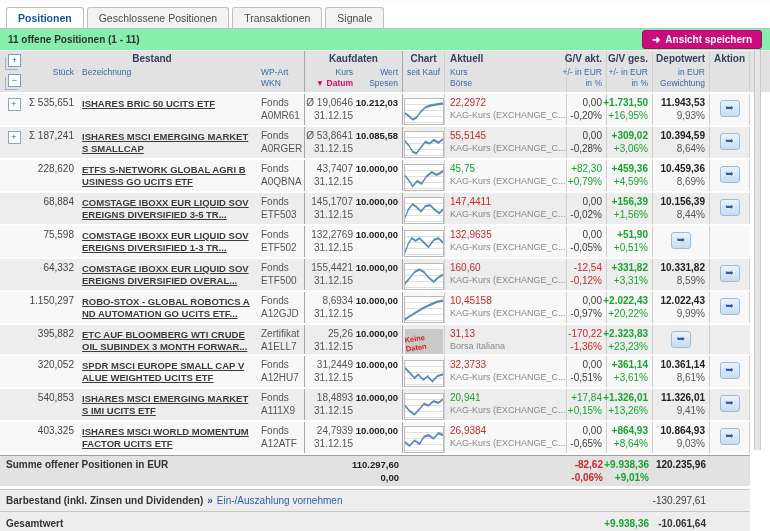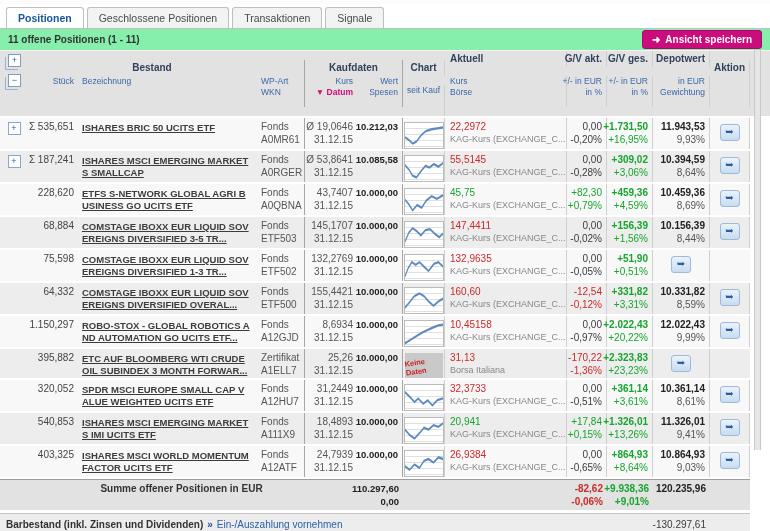--- a/index.html
+++ b/index.html
@@ -21,26 +21,26 @@
   .savebtn{margin-left:10px;background:#ca0c7c;border:1px solid #a80a66;border-radius:3px;color:#fff;
            font-weight:bold;font-size:10px;padding:3px 9px;display:flex;align-items:center;gap:5px;cursor:pointer;
            font-family:"Liberation Sans",sans-serif;}
   
   .grid{display:grid;width:750px;
         grid-template-columns:28px 50px 180px 47px 52px 46px 42px 122px 40px 46px 57px 40px;}
   .b-strong{border-right:1px solid #a6a6a6;}
   .b-light{border-right:1px solid #cfcfcf;}
   .num{display:flex;flex-direction:column;align-items:flex-end;padding-right:4px;white-space:nowrap;}
   .lft{padding-left:5px;}
-  .ctr{display:flex;flex-direction:column;align-items:center;margin-top:9px;}
+  .ctr{display:flex;flex-direction:column;align-items:center;}
   
   .thead{position:relative;background:#e2e2e2;margin-bottom:2px;border-top:1px solid #f5f5f5;}
   .hg{font-weight:bold;color:#33415c;font-size:10px;padding-top:2px;height:14px;white-space:nowrap;}
   .hg.ctr{align-items:center;}
-  .hs{color:#3a67a8;font-size:8.5px;line-height:11px;height:24px;padding-bottom:7px;white-space:nowrap;}
+  .hs{color:#3a67a8;font-size:8.5px;line-height:11px;height:24px;padding-bottom:1px;white-space:nowrap;}
   .sortlbl{color:#d40d75;font-weight:bold;cursor:pointer;}
   .allicon{width:11px;height:11px;border:1px solid #7d9cc0;background:#fff;color:#2b5fa5;font-size:9px;
            line-height:10px;text-align:center;position:absolute;left:8px;cursor:pointer;
            box-shadow:-2px 2px 0 0 #e2e2e2,-3px 3px 0 0 #9db4cf;}
   
   .prow{min-height:28px;border-bottom:2px solid #fff;}
   .prow:nth-child(odd){background:#f8f8f8;}
   .prow:nth-child(even){background:#ededed;}
   .prow>div{padding-top:2px;}
   .l1,.l2{line-height:13px;white-space:nowrap;}
@@ -61,21 +61,21 @@
   .pos{color:#17a52e;}
   .neg{color:#cc2929;}
   .neu{color:#3c3c3c;}
   .gv-l1{font-weight:bold;}
   .dep-l1{font-weight:bold;color:#222;}
   .dep-l2{color:#555;}
   .actbtn{width:18px;height:15px;border:1px solid #9fb9d8;border-radius:3px;margin:4px auto 0;
           background:linear-gradient(#eaf3fb,#c8dcf0);color:#2b5fa5;font-size:10px;line-height:13px;
           text-align:center;cursor:pointer;}
   
-  .sumrow{background:#e2e2e2;border-top:1px solid #9e9e9e;min-height:30px;font-weight:bold;text-align:center;}
+  .sumrow{background:#e2e2e2;border-top:1px solid #9e9e9e;min-height:30px;font-weight:bold;}
   .sumrow>div{padding-top:2px;}
   .sum-label{grid-column:1/6;padding-left:6px;color:#333;line-height:14px;}
   .gc-wert{grid-column:6/7;}
   .gc-gva{grid-column:9/10;}
   .gc-gvg{grid-column:10/11;}
   .gc-dep{grid-column:11/12;}
   .gap{height:3px;background:#fff;}
   .frow{background:#ededed;border-top:1px solid #c6c6c6;align-items:center;}
   .frow-bar{min-height:21px;}
   .frow-ges{min-height:23px;}

